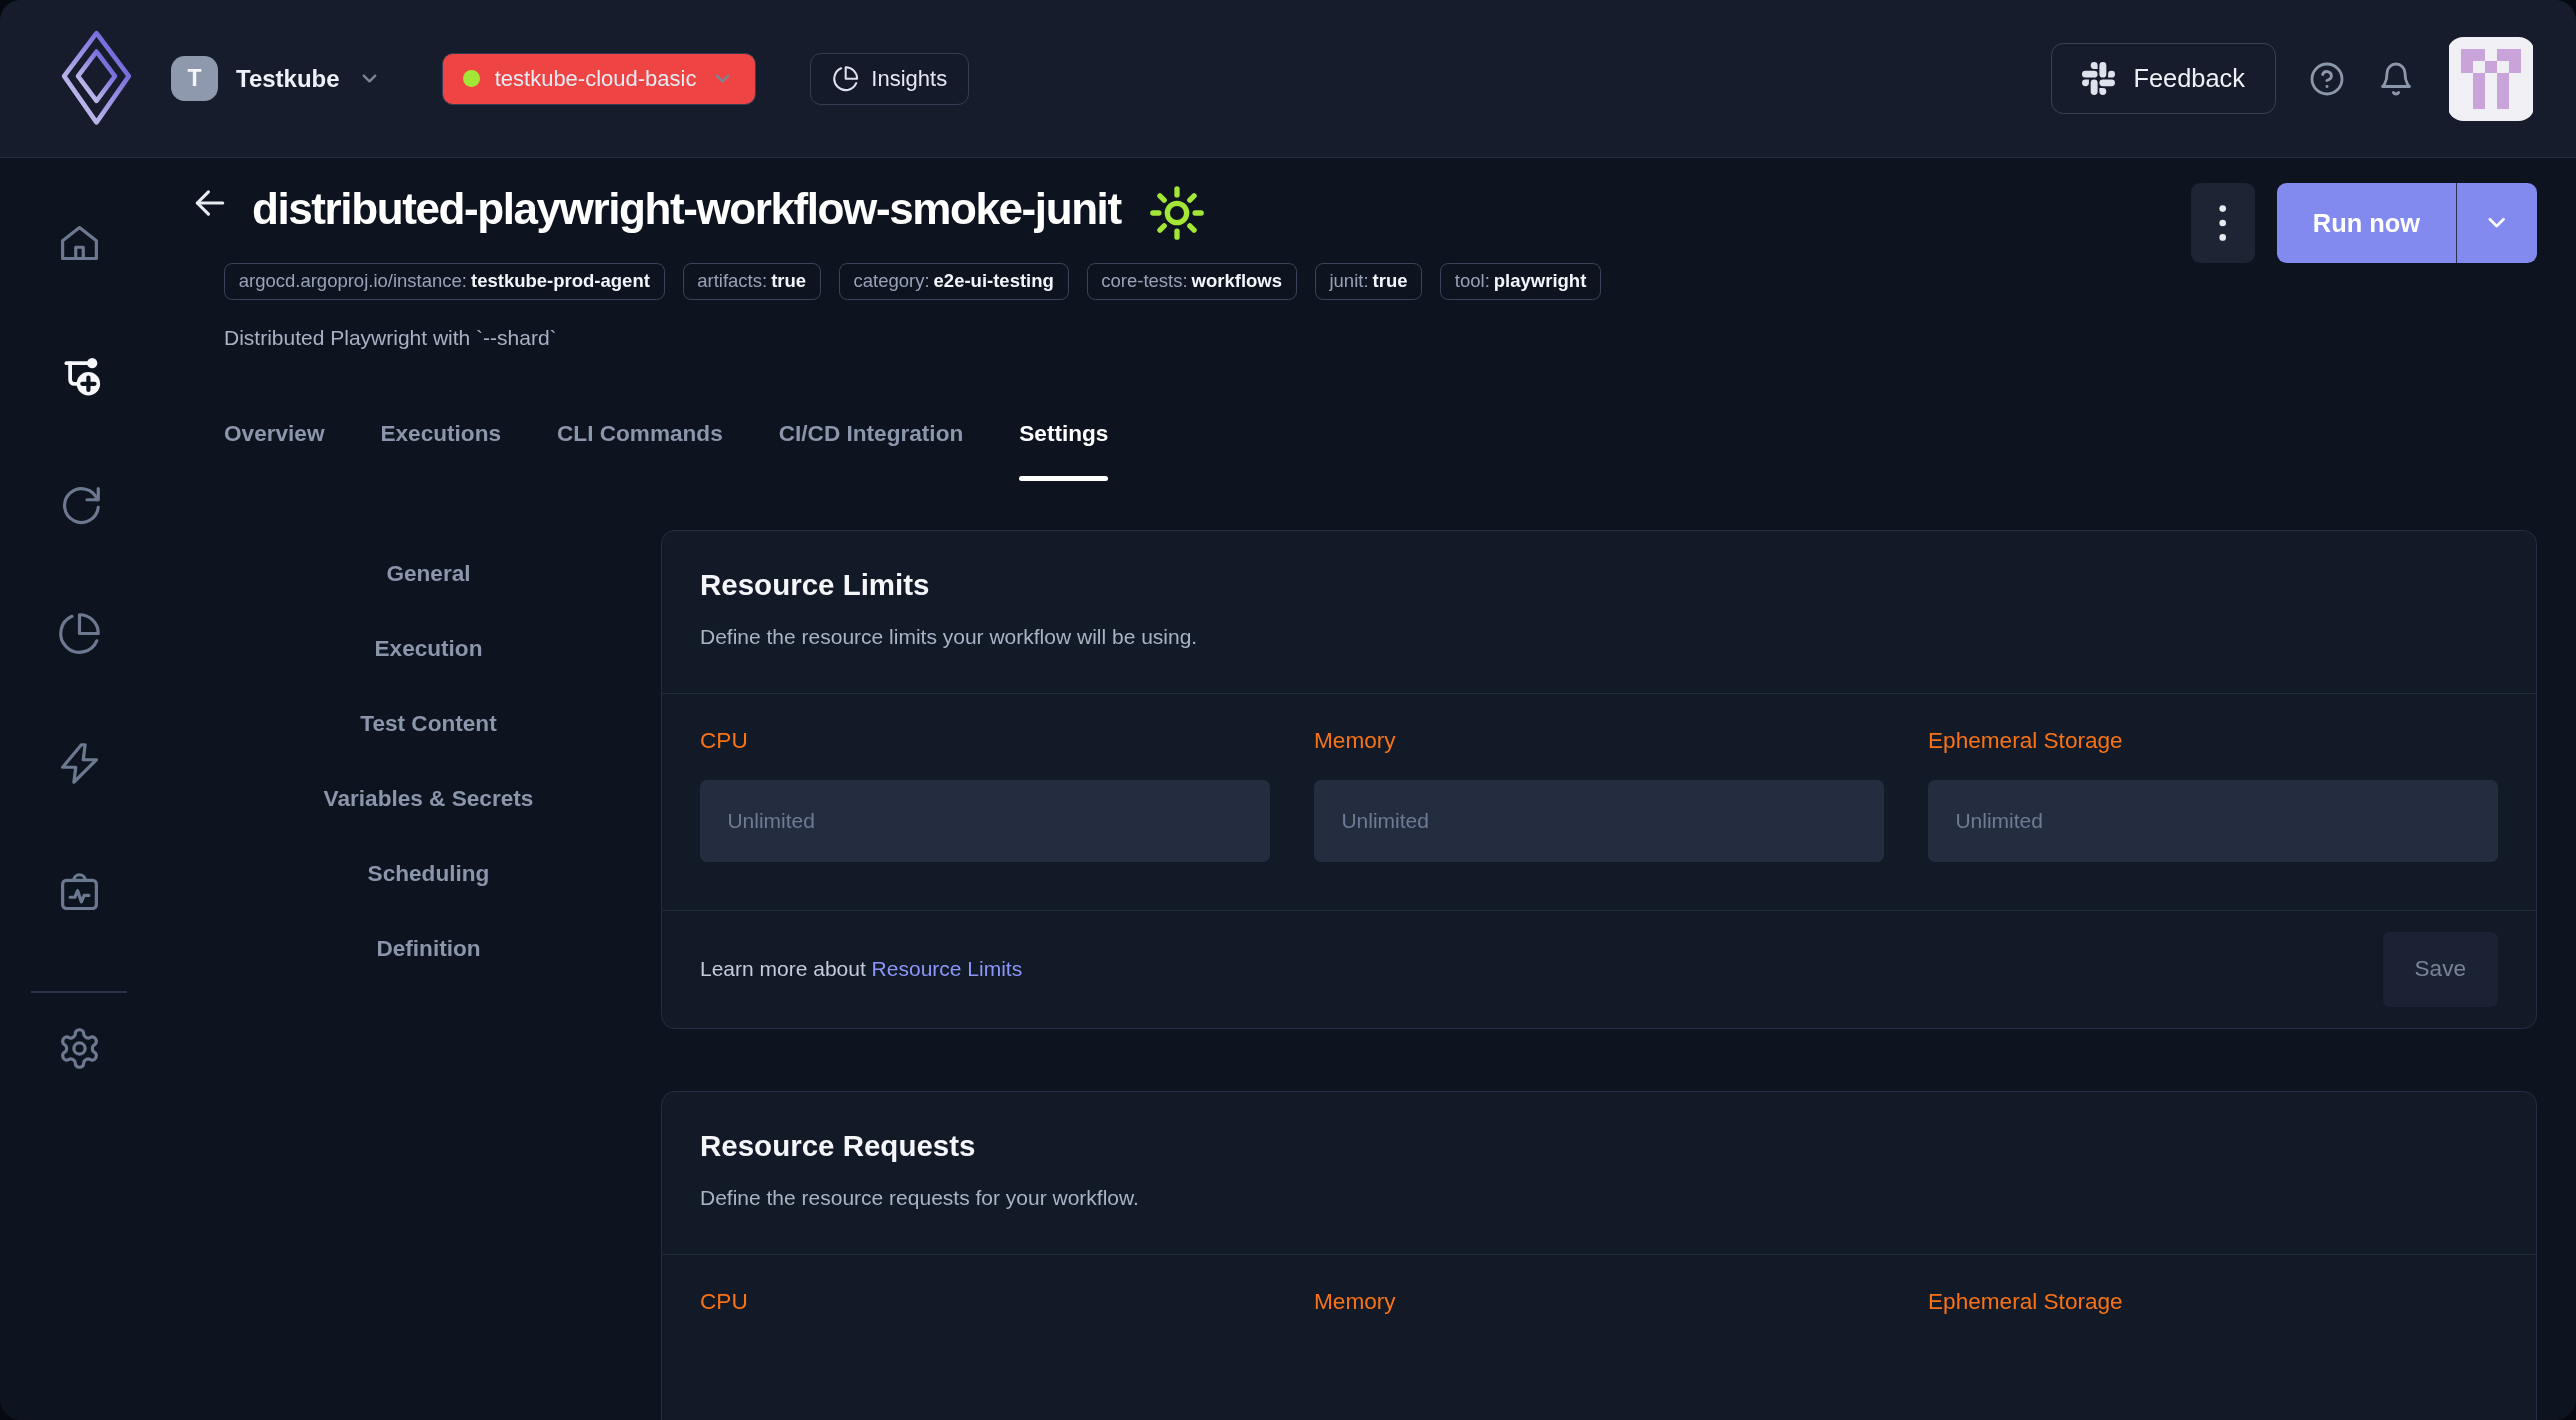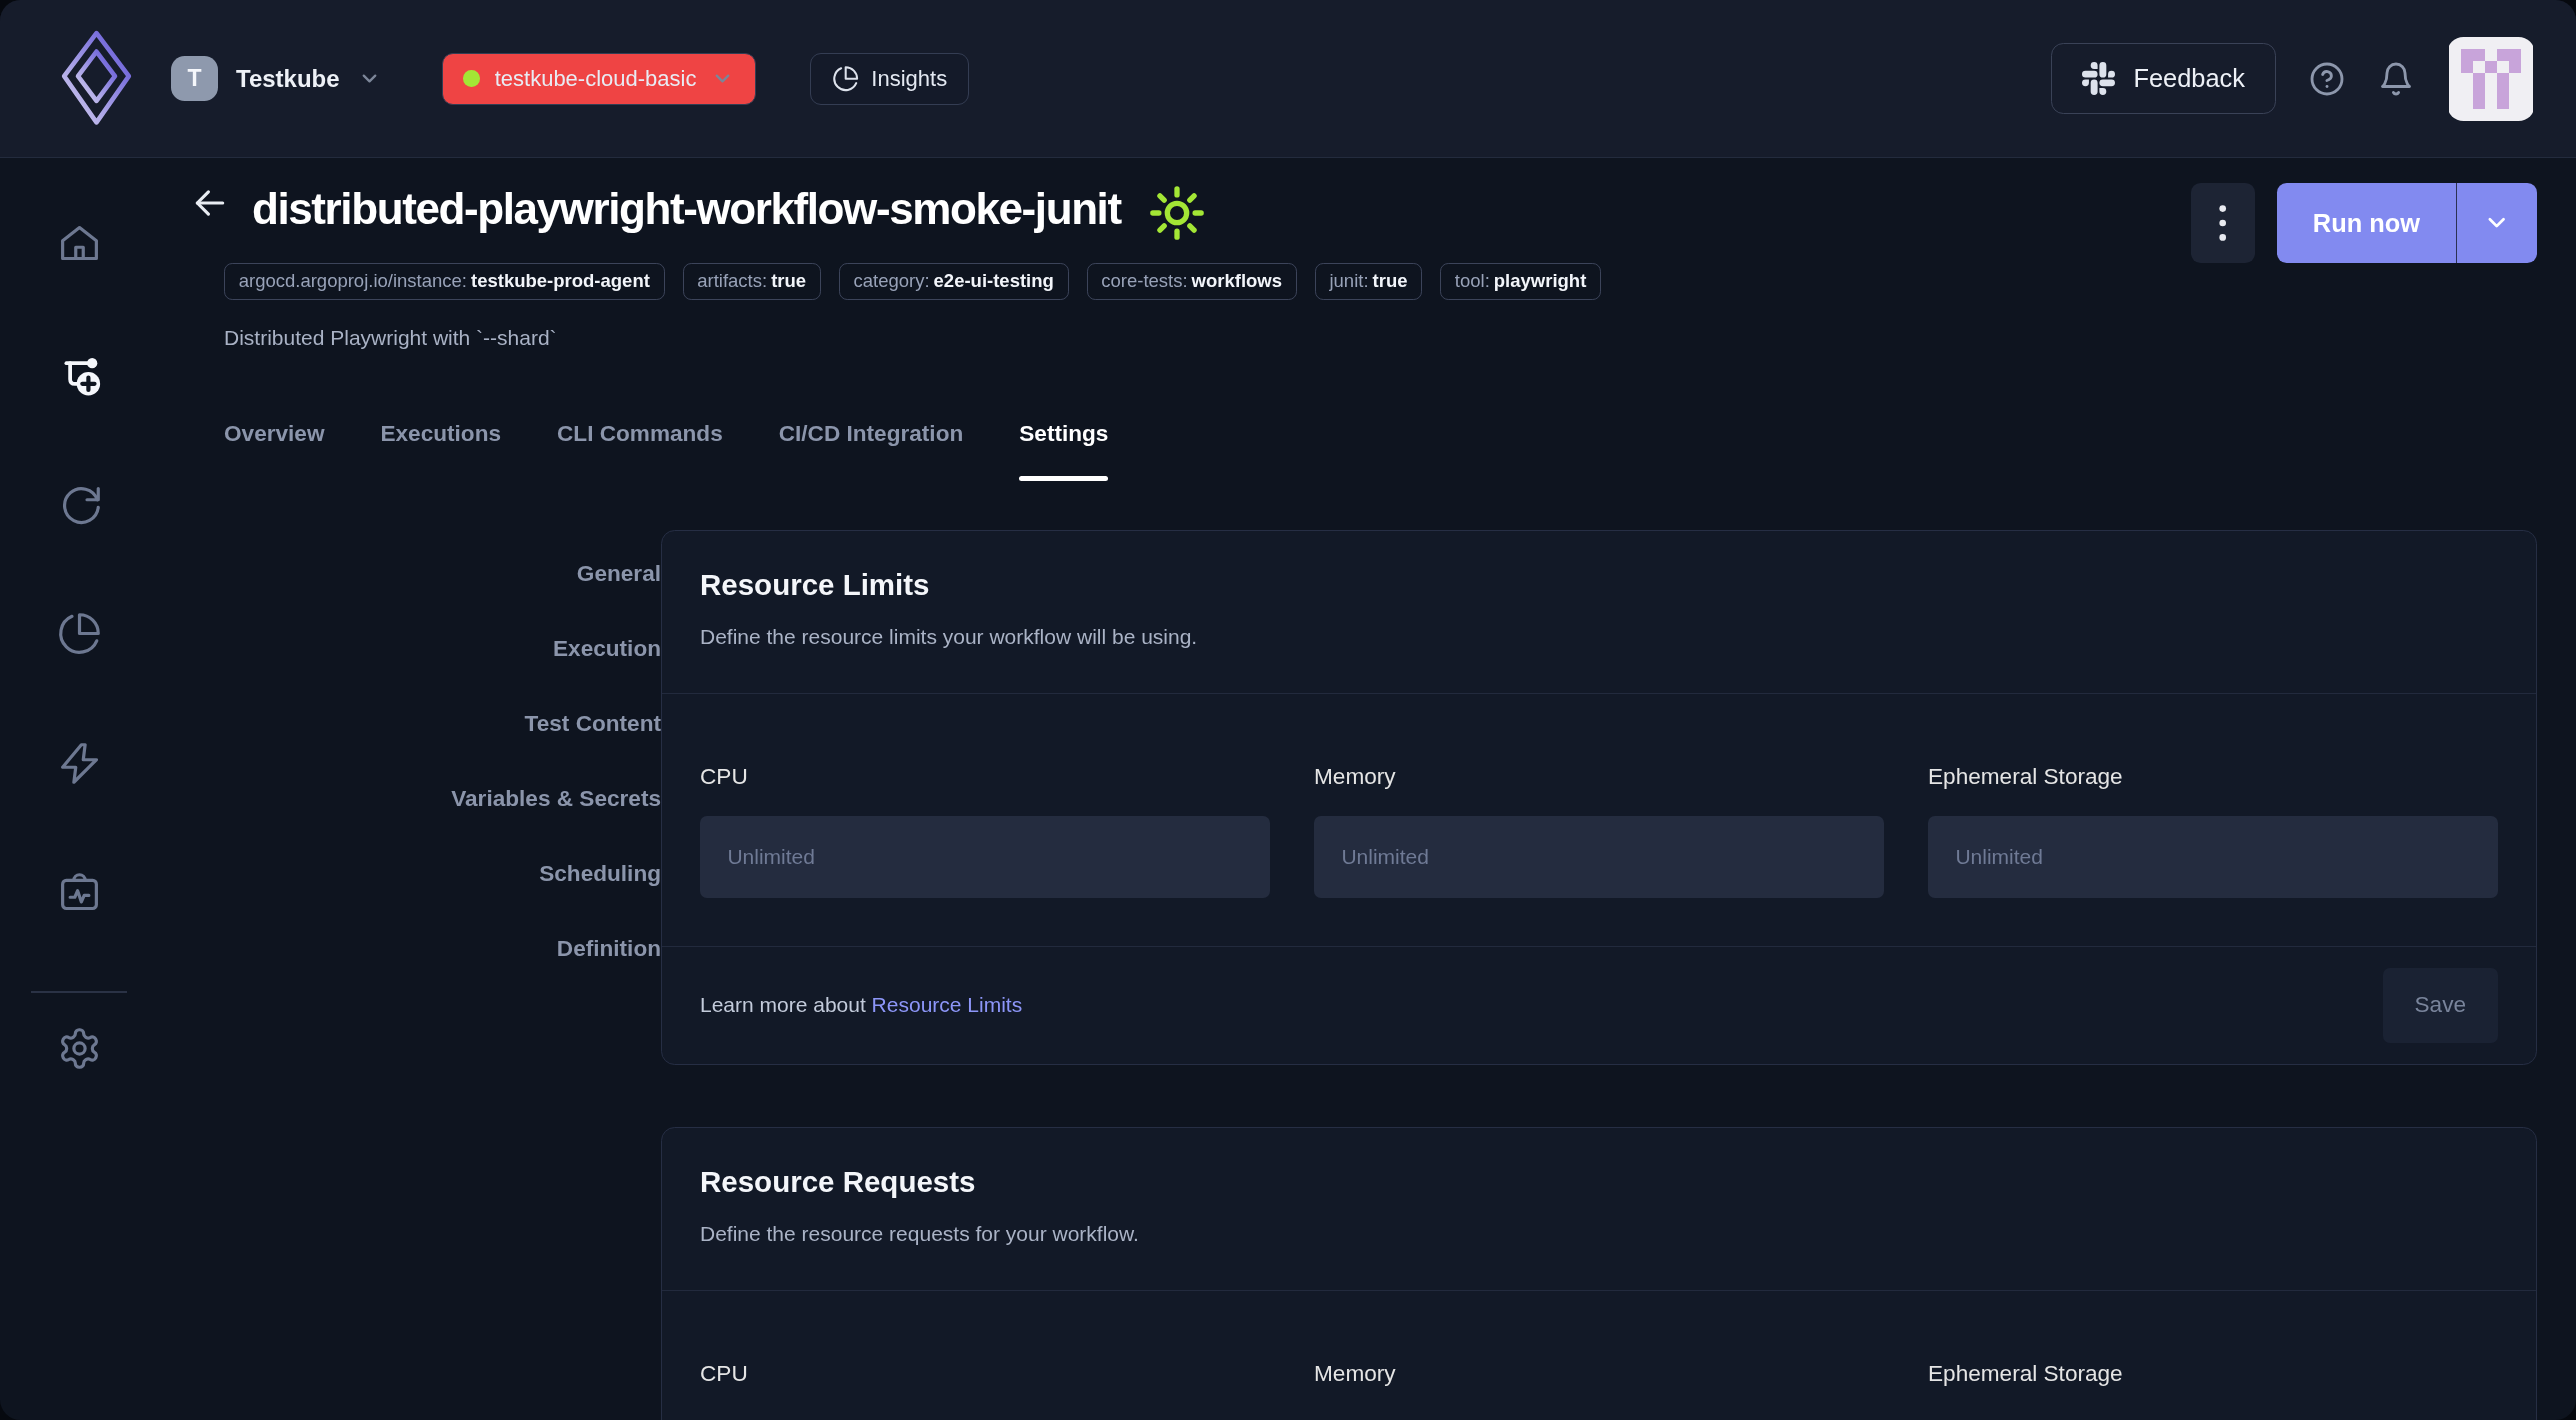--- a/index.html
+++ b/index.html
@@ -88,31 +88,31 @@
   .run-caret svg{width:27.4px;height:27.4px;stroke:#fff;stroke-width:2.4;fill:none;stroke-linecap:round;stroke-linejoin:round;}
   
   .tabs{display:flex;gap:56px;margin:71px 0 0 33px;}
   .tab{position:relative;background:none;border:none;cursor:pointer;font-family:inherit;
     font-size:22.6px;font-weight:700;color:#8b95ab;padding:0 0 34px;}
   .tab.active{color:#ffffff;}
   .tab.active::after{content:"";position:absolute;left:0;right:0;bottom:0;height:5.5px;background:#ffffff;border-radius:2.7px;}
   
   .page-body{display:flex;align-items:flex-start;}
   .subnav{width:503px;flex:none;padding:55px 0 0 38px;display:flex;flex-direction:column;}
-  .subnav-item{background:none;border:none;cursor:pointer;text-align:right;font-family:inherit;
+  .subnav-item{background:none;border:none;cursor:pointer;text-align:center;font-family:inherit;
     font-size:22.6px;font-weight:700;color:#8b95ab;height:75px;padding:0;}
   .subnav-item.active{color:#ffffff;}
   .panels{flex:1;padding-right:39px;display:flex;flex-direction:column;gap:62px;padding-top:49px;}
   .card{background:#121927;border:1.4px solid #262e44;border-radius:13.7px;}
   .card-header{padding:37px 38px 44px;}
   .card-title{margin:0;font-size:29.5px;font-weight:600;color:#f4f6fa;}
   .card-desc{margin:23px 0 0;font-size:21px;color:#aab3c6;}
   .divider{border-top:1.4px solid #222a3d;}
   .card-fields{padding:34px 38px 48px;display:grid;grid-template-columns:repeat(3,1fr);gap:44px;}
-  .field-label{font-size:22.6px;color:#e5e5e5;display:block;margin-top:36px;}
+  .field-label{font-size:22.6px;color:#f97316;display:block;}
   .field-input{
     margin-top:26px;width:100%;height:82px;background:#242c3f;border:none;border-radius:6.9px;
     padding:0 27.4px;font-size:21px;color:#e8ecf4;font-family:inherit;outline:none;
   }
   .field-input::placeholder{color:#6f7a95;}
   .card-footer{display:flex;align-items:center;justify-content:space-between;padding:20.6px 38px;}
   .footer-text{font-size:21px;color:#c3cbdb;}
   .footer-text a{color:#8d96f8;text-decoration:none;cursor:pointer;}
   .save-btn{height:75px;padding:0 32px;border-radius:6.9px;border:none;background:#1a2233;
     color:#79849b;font-size:22.6px;font-family:inherit;cursor:pointer;}

